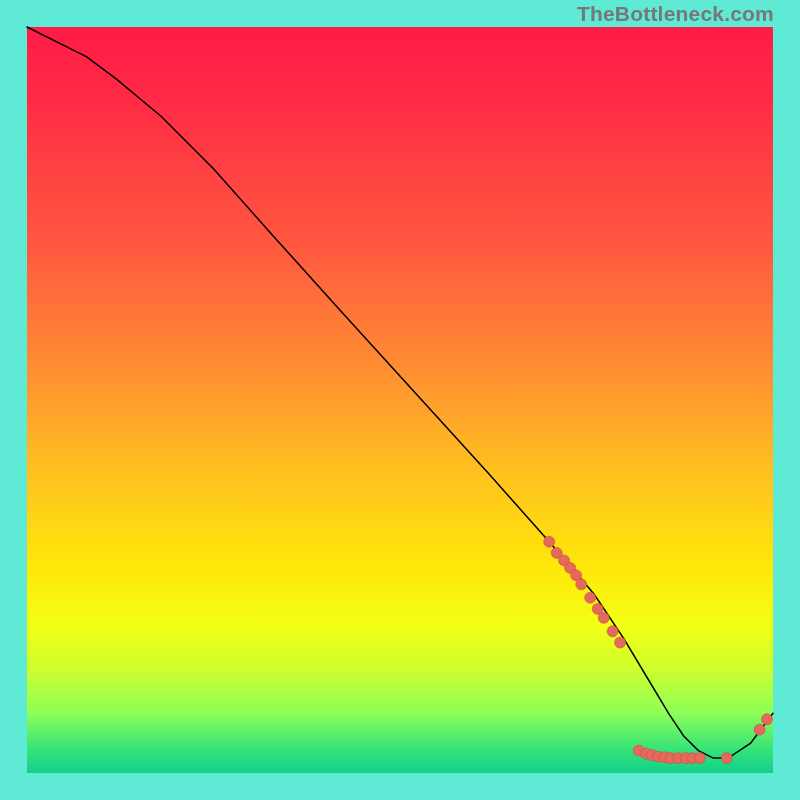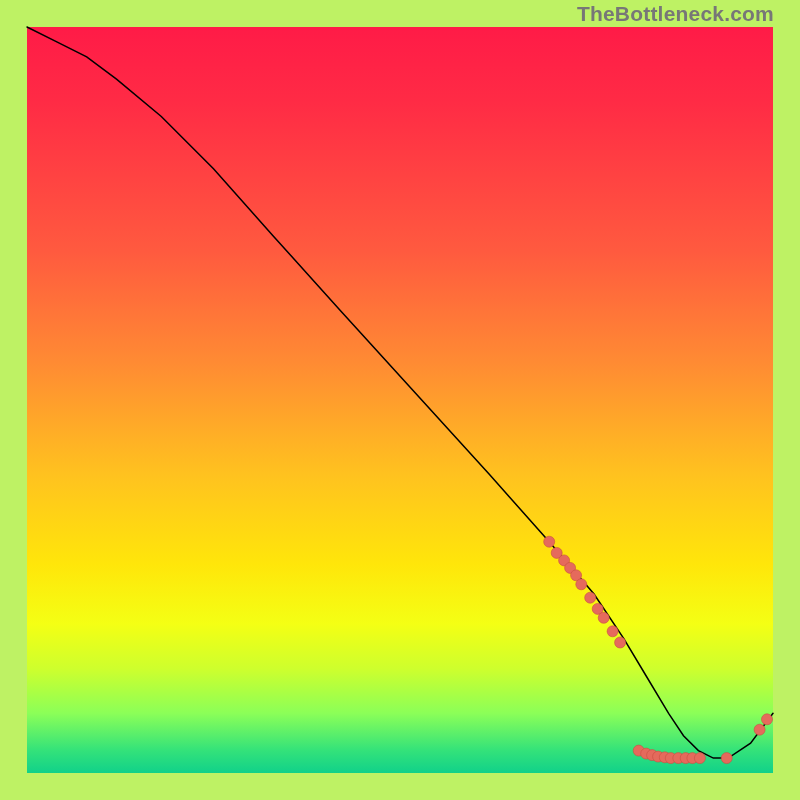--- a/index.html
+++ b/index.html
@@ -8,21 +8,21 @@
     width: 800px;
     height: 800px;
     background: #000;
     font-family: Arial, Helvetica, sans-serif;
     overflow: hidden;
   }
   .frame {
     position: relative;
     width: 800px;
     height: 800px;
-    background: #bef264;
+    background: #5eead4;
   }
   .attribution {
     position: absolute;
     top: 2px;
     right: 26px;
     color: #777;
     font-size: 21px;
     font-weight: bold;
     letter-spacing: 0.2px;
   }

